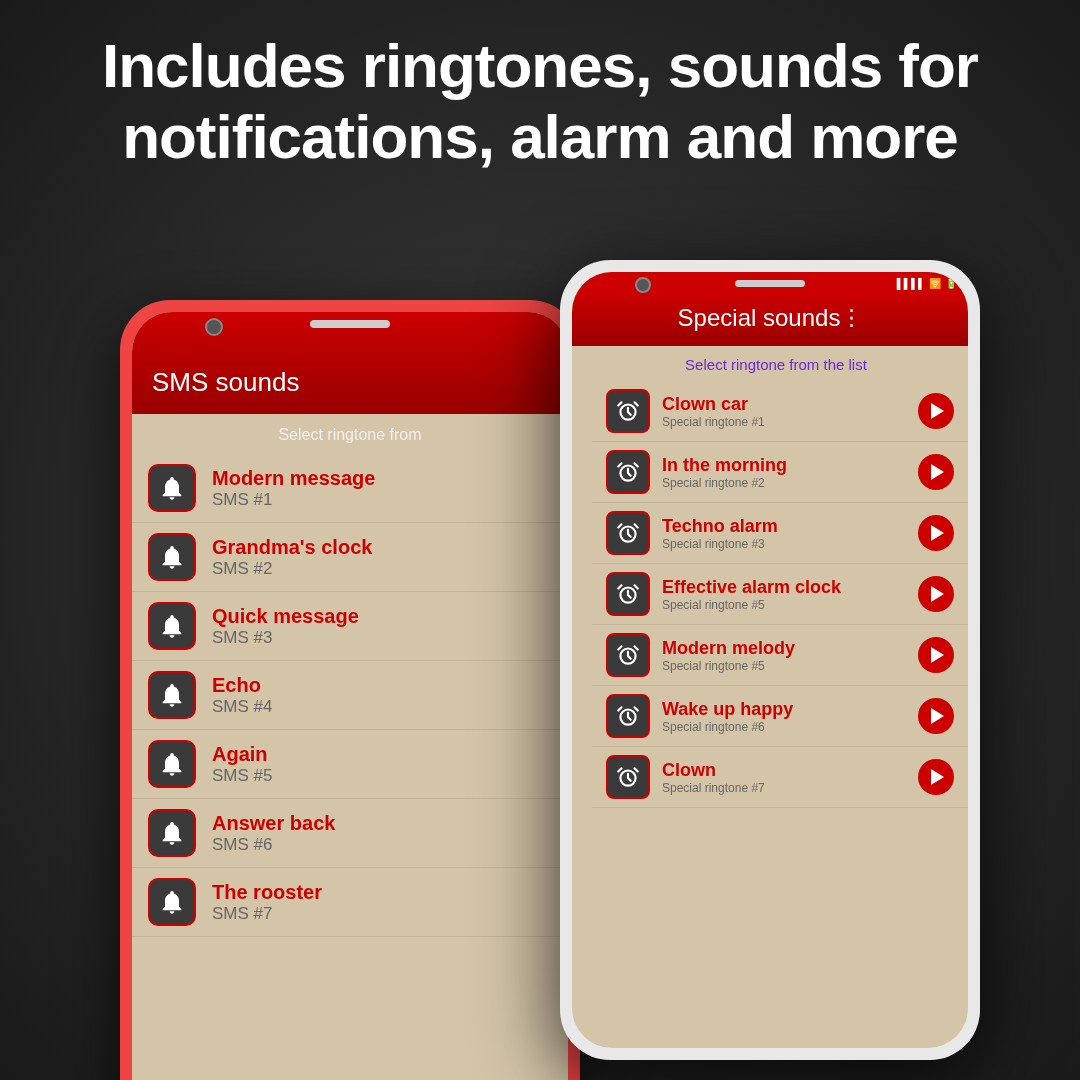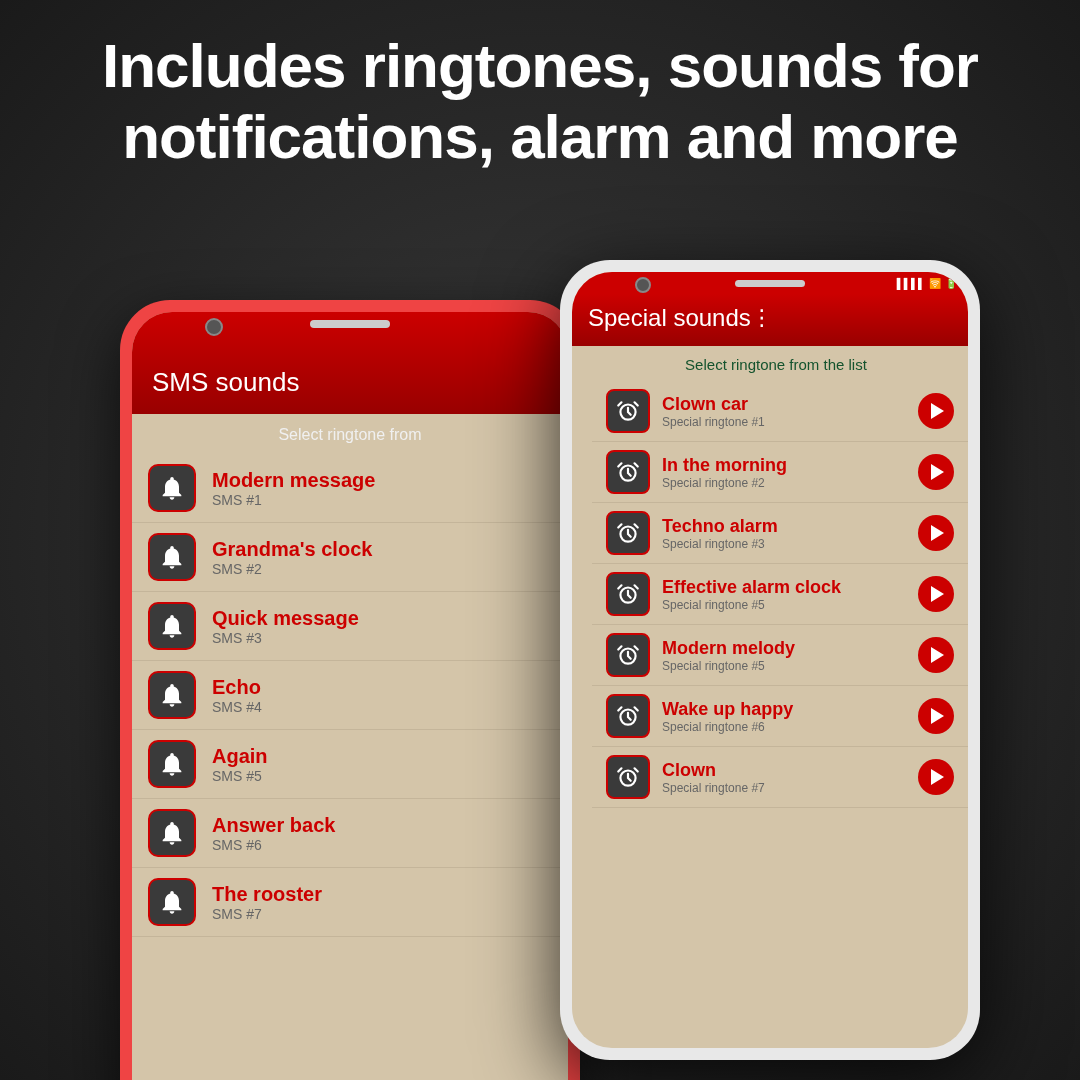--- a/index.html
+++ b/index.html
@@ -136,21 +136,21 @@
     }
 
     .sms-name {
       color: #cc0000;
       font-size: 20px;
       font-weight: 600;
     }
 
     .sms-sub {
       color: #666;
-      font-size: 14px;
+      font-size: 17px;
     }
 
     
     .phone2 {
       position: absolute;
       right: 10px;
       top: 0;
       width: 420px;
       height: 800px;
       background: #e8e8e8;
@@ -208,36 +208,36 @@
     .status-icon {
       color: white;
       font-size: 10px;
     }
 
     .phone2-header {
       background: linear-gradient(180deg, #cc0000 0%, #990000 100%);
       padding: 10px 16px 14px;
       display: flex;
       align-items: center;
-      justify-content: flex-start;
+      justify-content: center;
     }
 
     .phone2-title {
       color: #ffffff;
       font-size: 24px;
       font-weight: 500;
     }
 
     .phone2-menu {
       color: white;
       font-size: 22px;
     }
 
     .phone2-subtitle {
-      color: #14532d;
+      color: #6d28d9;
       font-size: 15px;
       padding: 10px 16px 8px;
       background: #d4c5a9;
       text-align: center;
       margin-left: 12px;
     }
 
     .special-list {
       background: #d4c5a9;
       padding-left: 20px;

